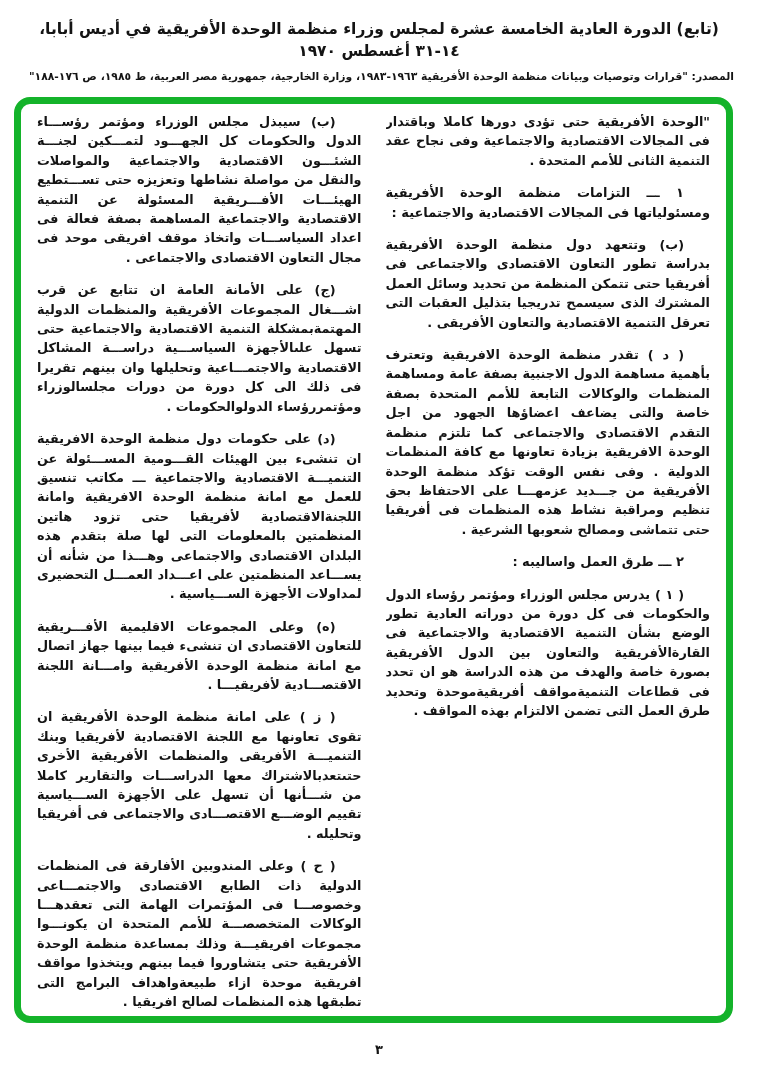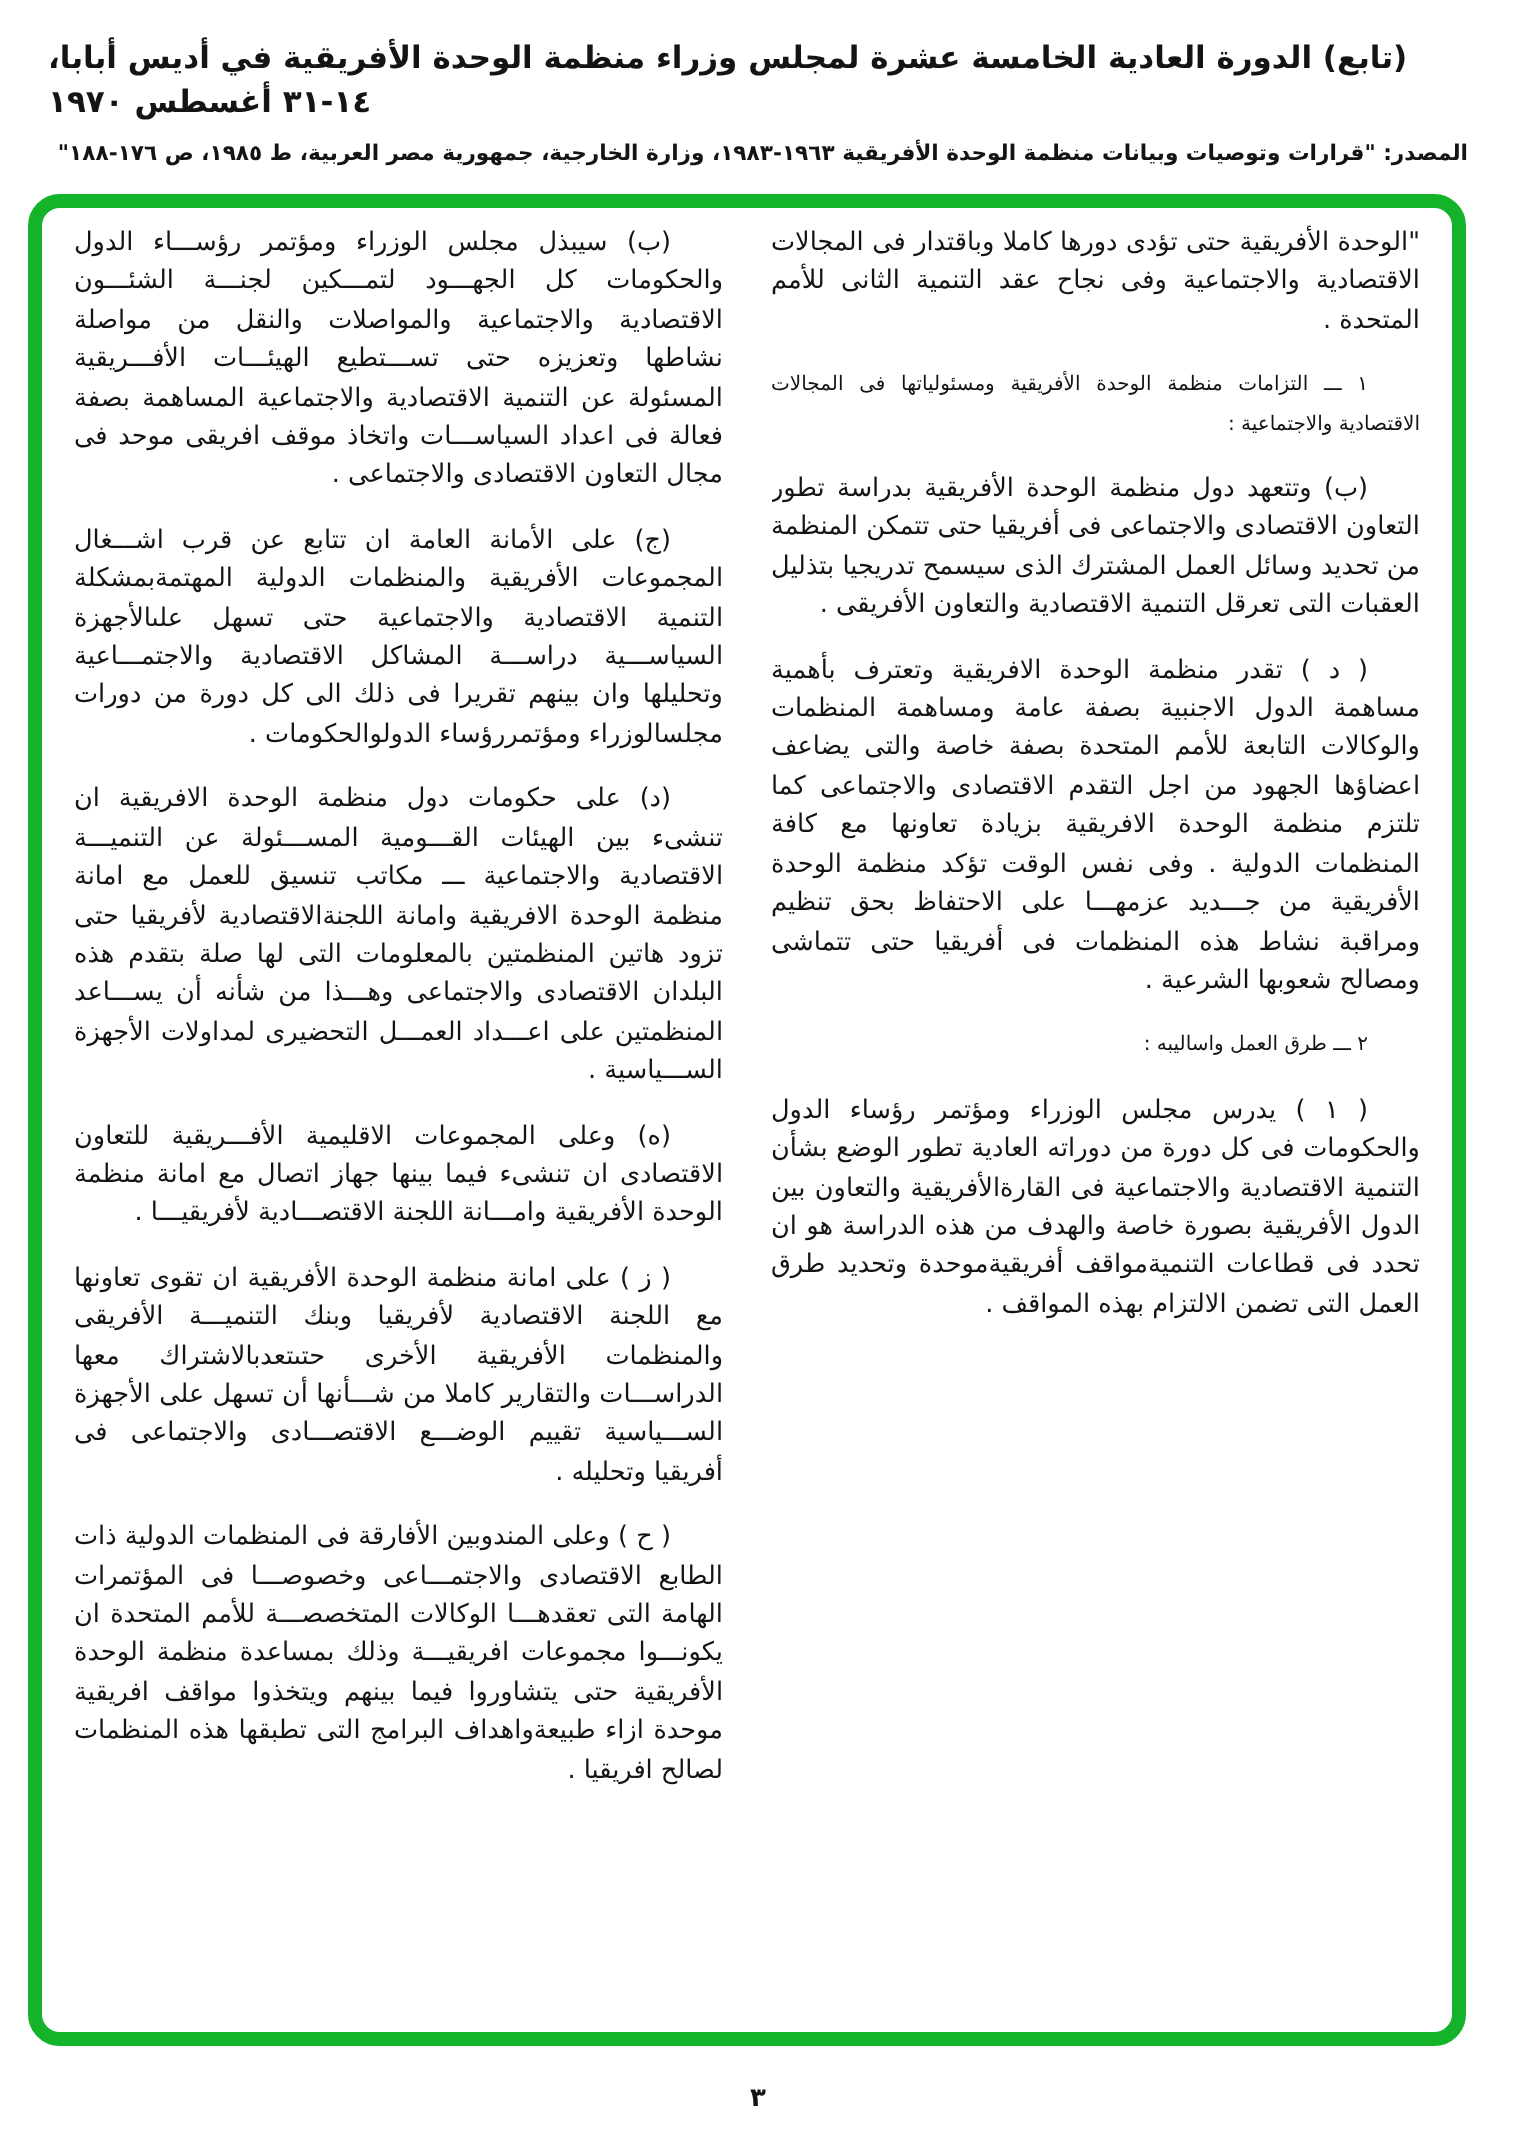--- a/index.html
+++ b/index.html
@@ -11,21 +11,21 @@
     font-family: "DejaVu Sans", sans-serif;
     color: #141414;
   }
   .header {
     direction: rtl;
     padding: 18px 24px 0 24px;
   }
   .header-title {
     font-size: 15.5px;
     font-weight: bold;
-    text-align: left;
+    text-align: center;
     line-height: 22px;
     letter-spacing: 0;
   }
   .header-source {
     font-size: 10.8px;
     font-weight: bold;
     text-align: right;
     margin-top: 8px;
     line-height: 14px;
   }
@@ -46,30 +46,30 @@
     gap: 24px;
     padding: 8px 16px 0 16px;
     height: 100%;
     box-sizing: border-box;
   }
   .col {
     flex: 1;
     text-align: justify;
     font-size: 12.8px;
     line-height: 19.4px;
-    font-weight: normal;
+    font-weight: bold;
     overflow: hidden;
   }
   .para {
     margin: 0 0 13px 0;
     text-indent: 26px;
   }
   .para.no-indent { text-indent: 0; }
   .para.heading {
-    font-size: 10px;
+    font-size: 13px;
   }
   .page-number {
     position: absolute;
     top: 1042px;
     left: 0;
     width: 758px;
     text-align: center;
     font-size: 13px;
     font-weight: bold;
   }

